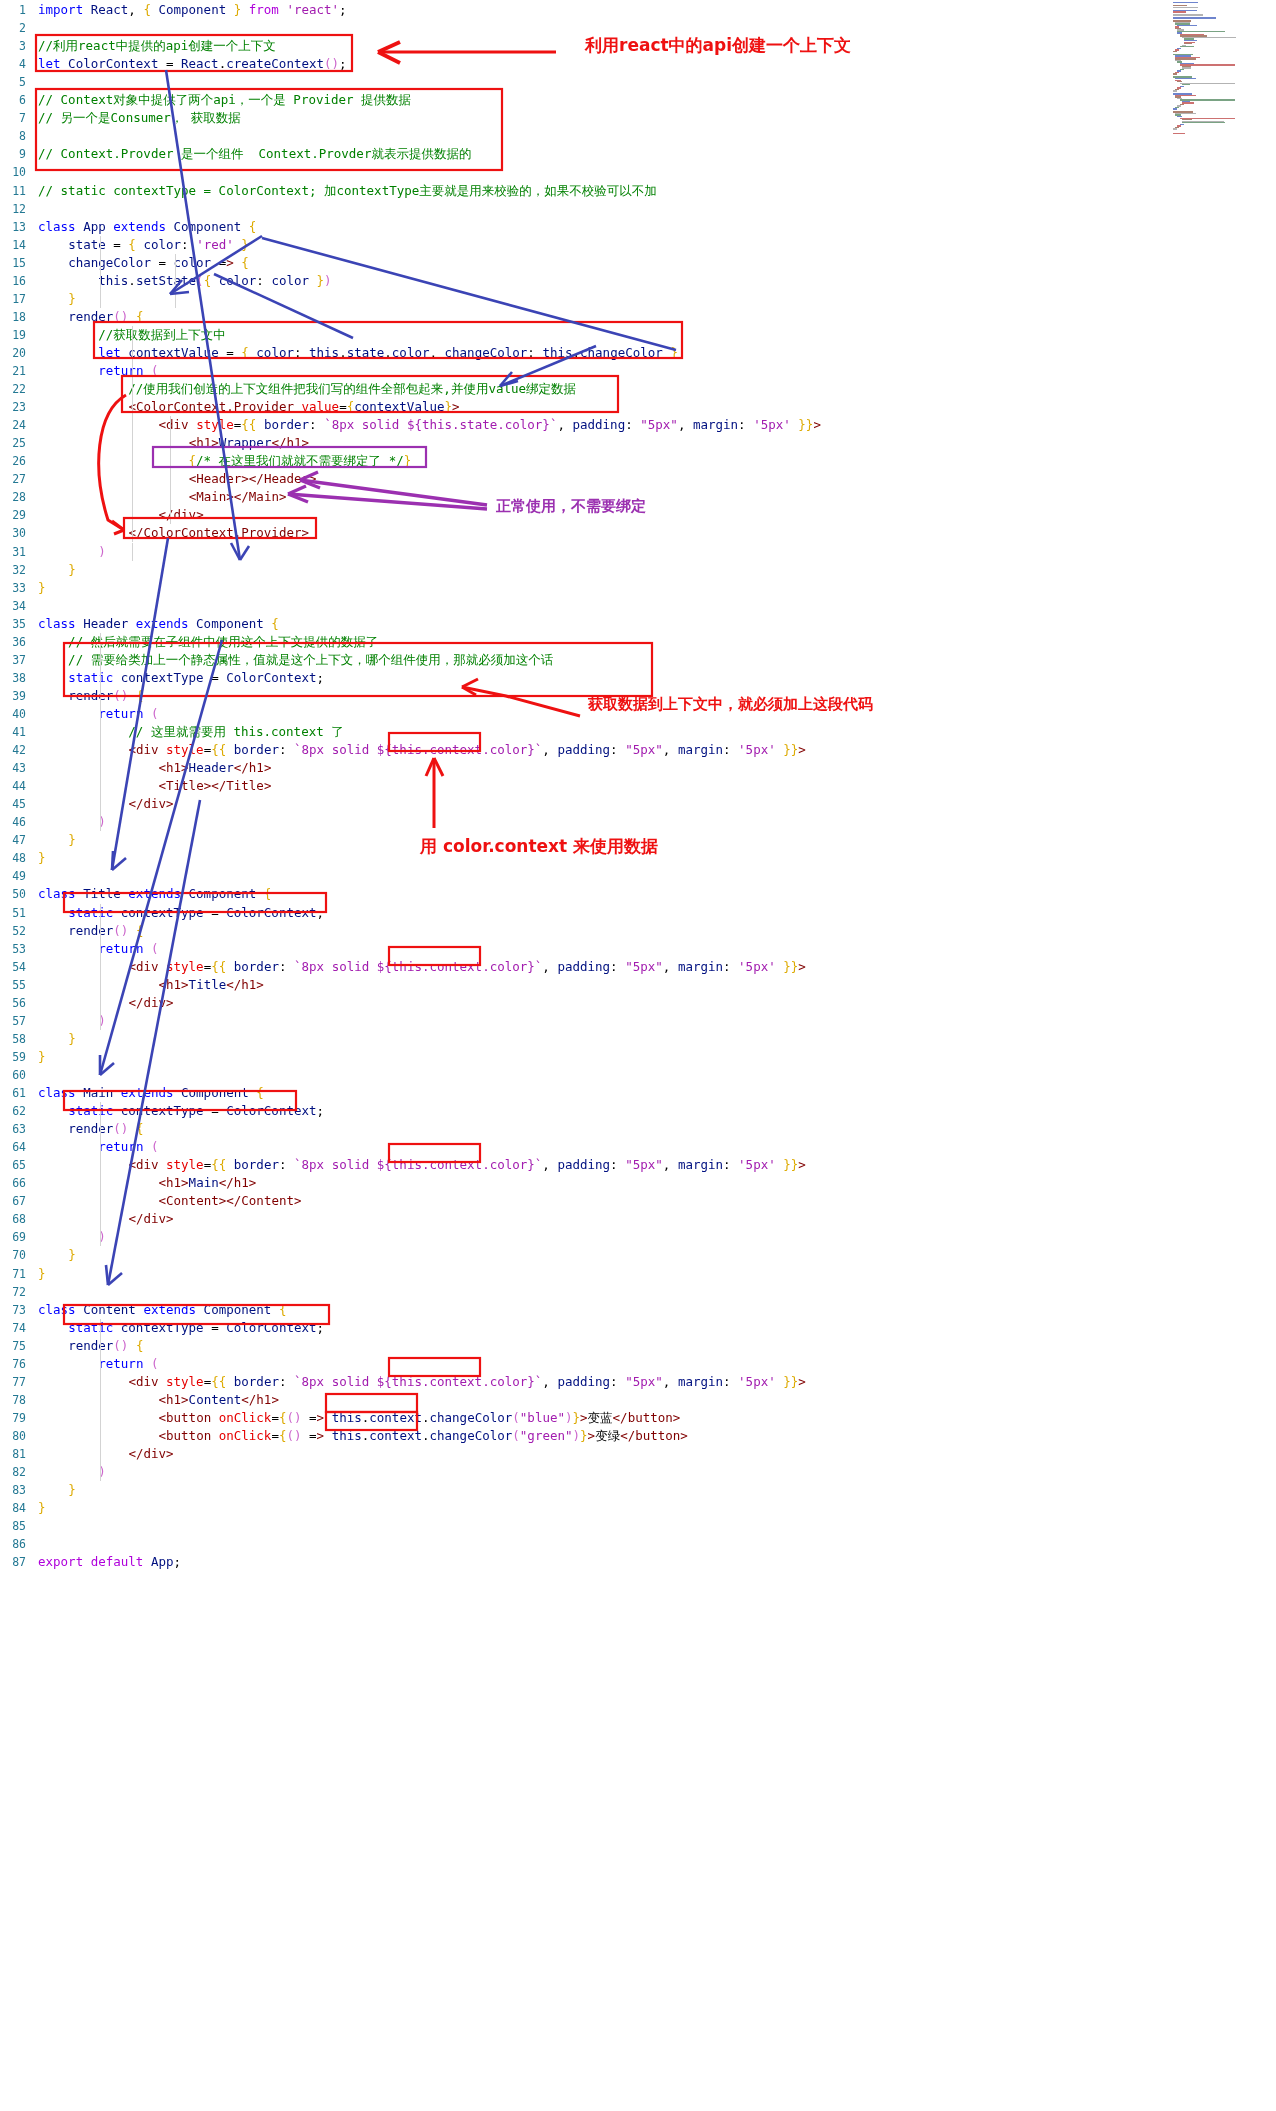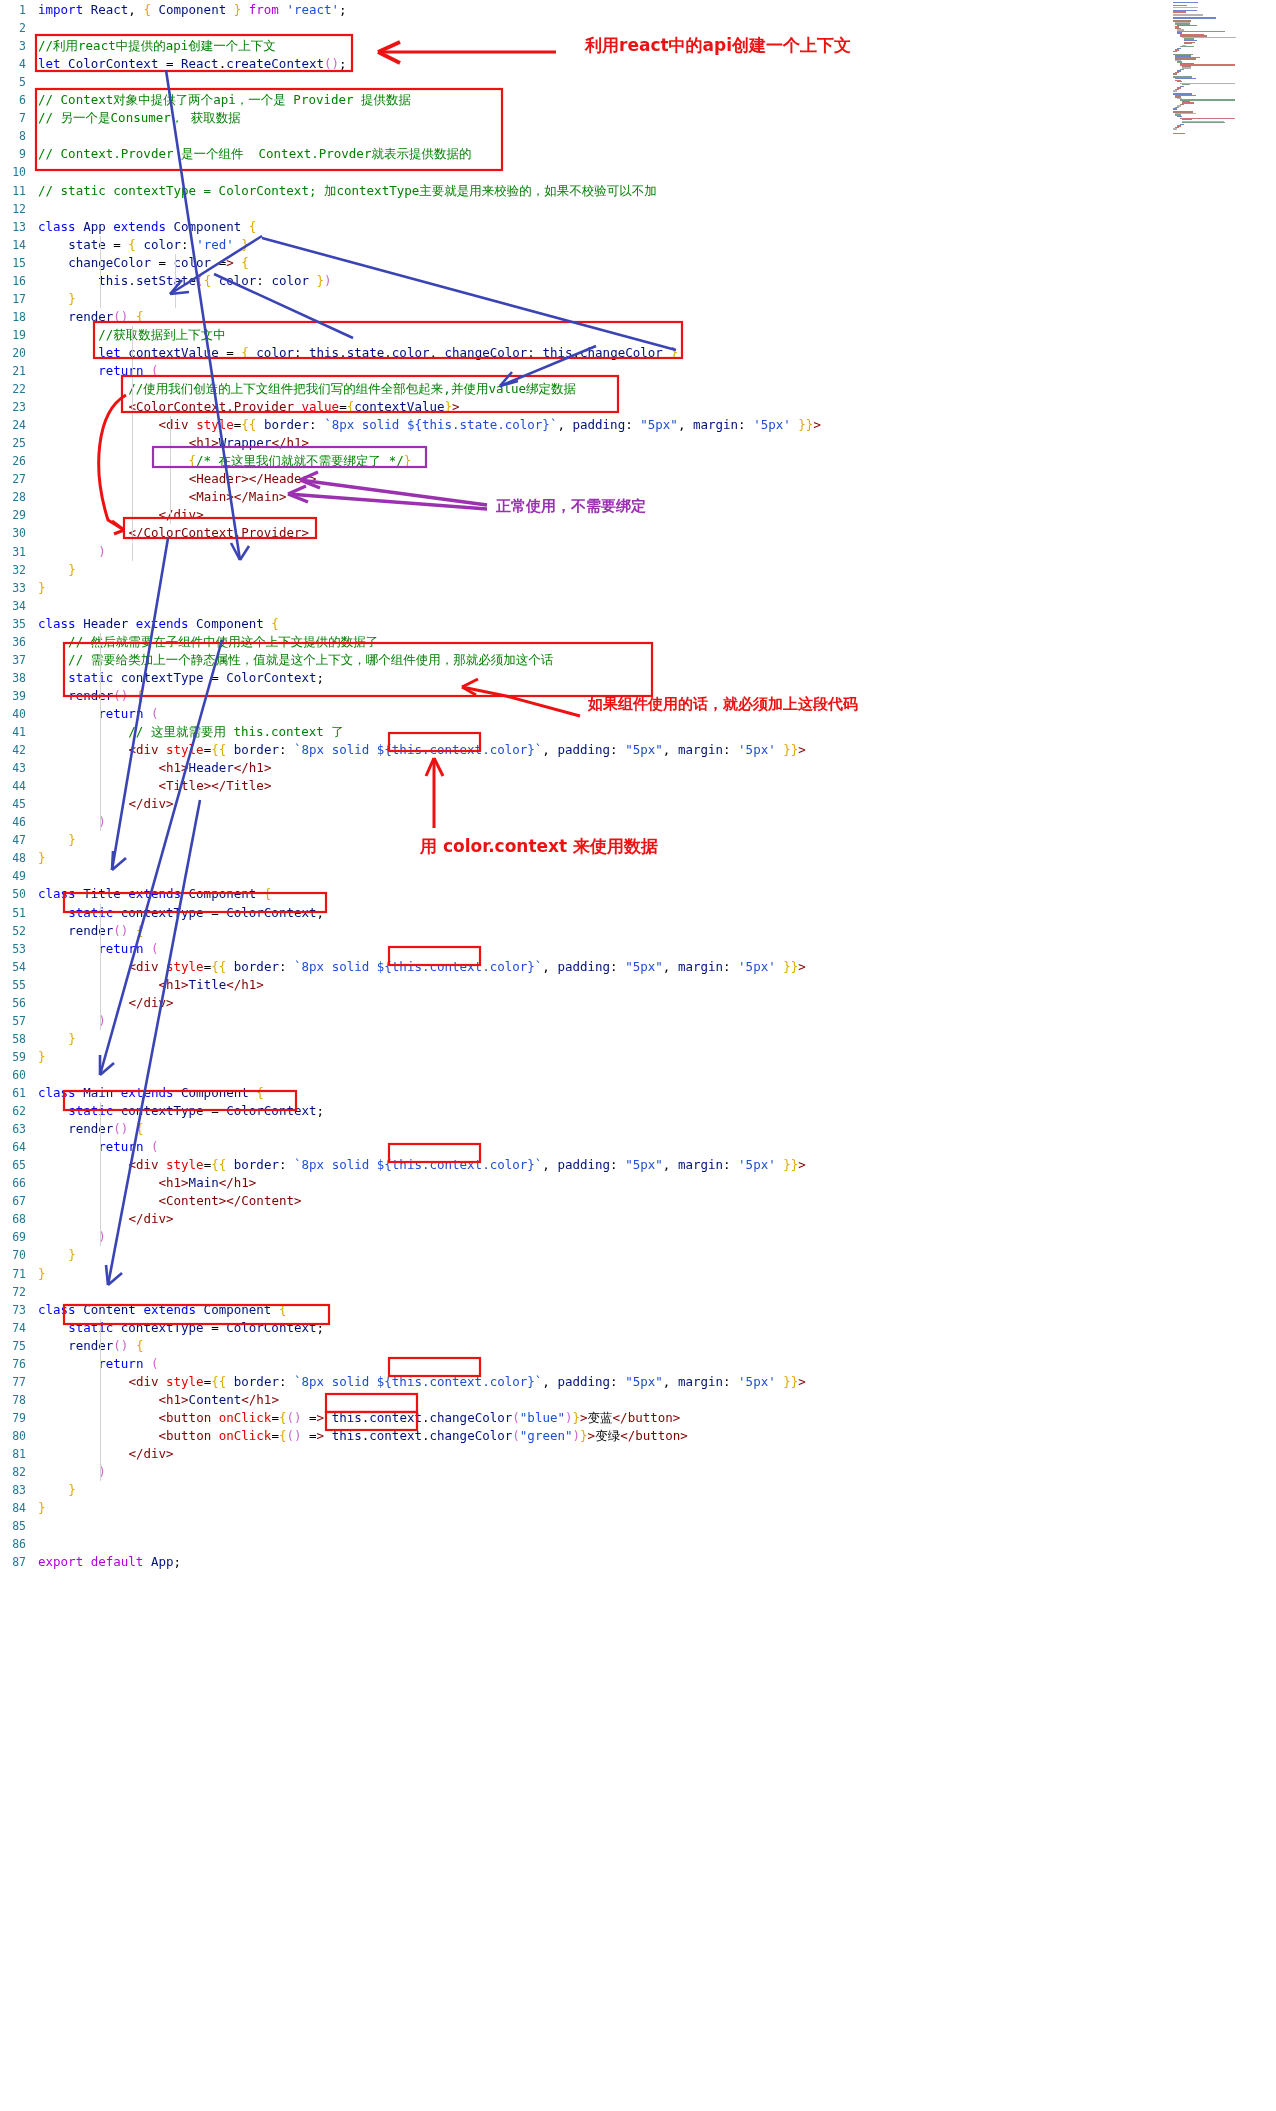--- a/index.html
+++ b/index.html
@@ -21,21 +21,21 @@
   .gutter{
     position:absolute;left:0;width:26px;text-align:right;
     color:#237893;font-size:11.5px;
   }
   .txt{position:absolute;left:38px;}
 
   
   .kw{color:#0000ff;}        
   .kw2{color:#af00db;}       
   .id{color:#001080;}        
-  .str{color:#1d4ed8;}       
+  .str{color:#a21caf;}       
   .cm{color:#008000;}
   .y{color:#ddaa00;}
   .tag{color:#800000;}       
   .attr{color:#e50000;}      
   .plain{color:#000000;}
   .lilac{color:#cc66cc;}
 
   
   .guide{position:absolute;top:0;width:1px;height:18.05px;background:#d3d3d3;}
 
@@ -216,16 +216,16 @@
       <path d="M200,800 L108,1285"></path>
       <path d="M108,1285 L106,1265"></path>
       <path d="M108,1285 L122,1273"></path>
     </g>
   </svg>
 
   <div class="anntext ann-red" style="left:585px;top:34px;font-size:17px;">利用react中的api创建一个上下文</div>
 
   <div class="anntext ann-purple" style="left:496px;top:497px;font-size:15px;">正常使用，不需要绑定</div>
 
-  <div class="anntext ann-red" style="left:588px;top:695px;font-size:15px;">如果组件使用的话，就必须加上这段代码</div>
+  <div class="anntext ann-red" style="left:588px;top:695px;font-size:15px;">获取数据到上下文中，就必须加上这段代码</div>
 
   <div class="anntext ann-red" style="left:420px;top:835px;font-size:17px;">用 color.context 来使用数据</div>
 </div>
 
 </body></html>

